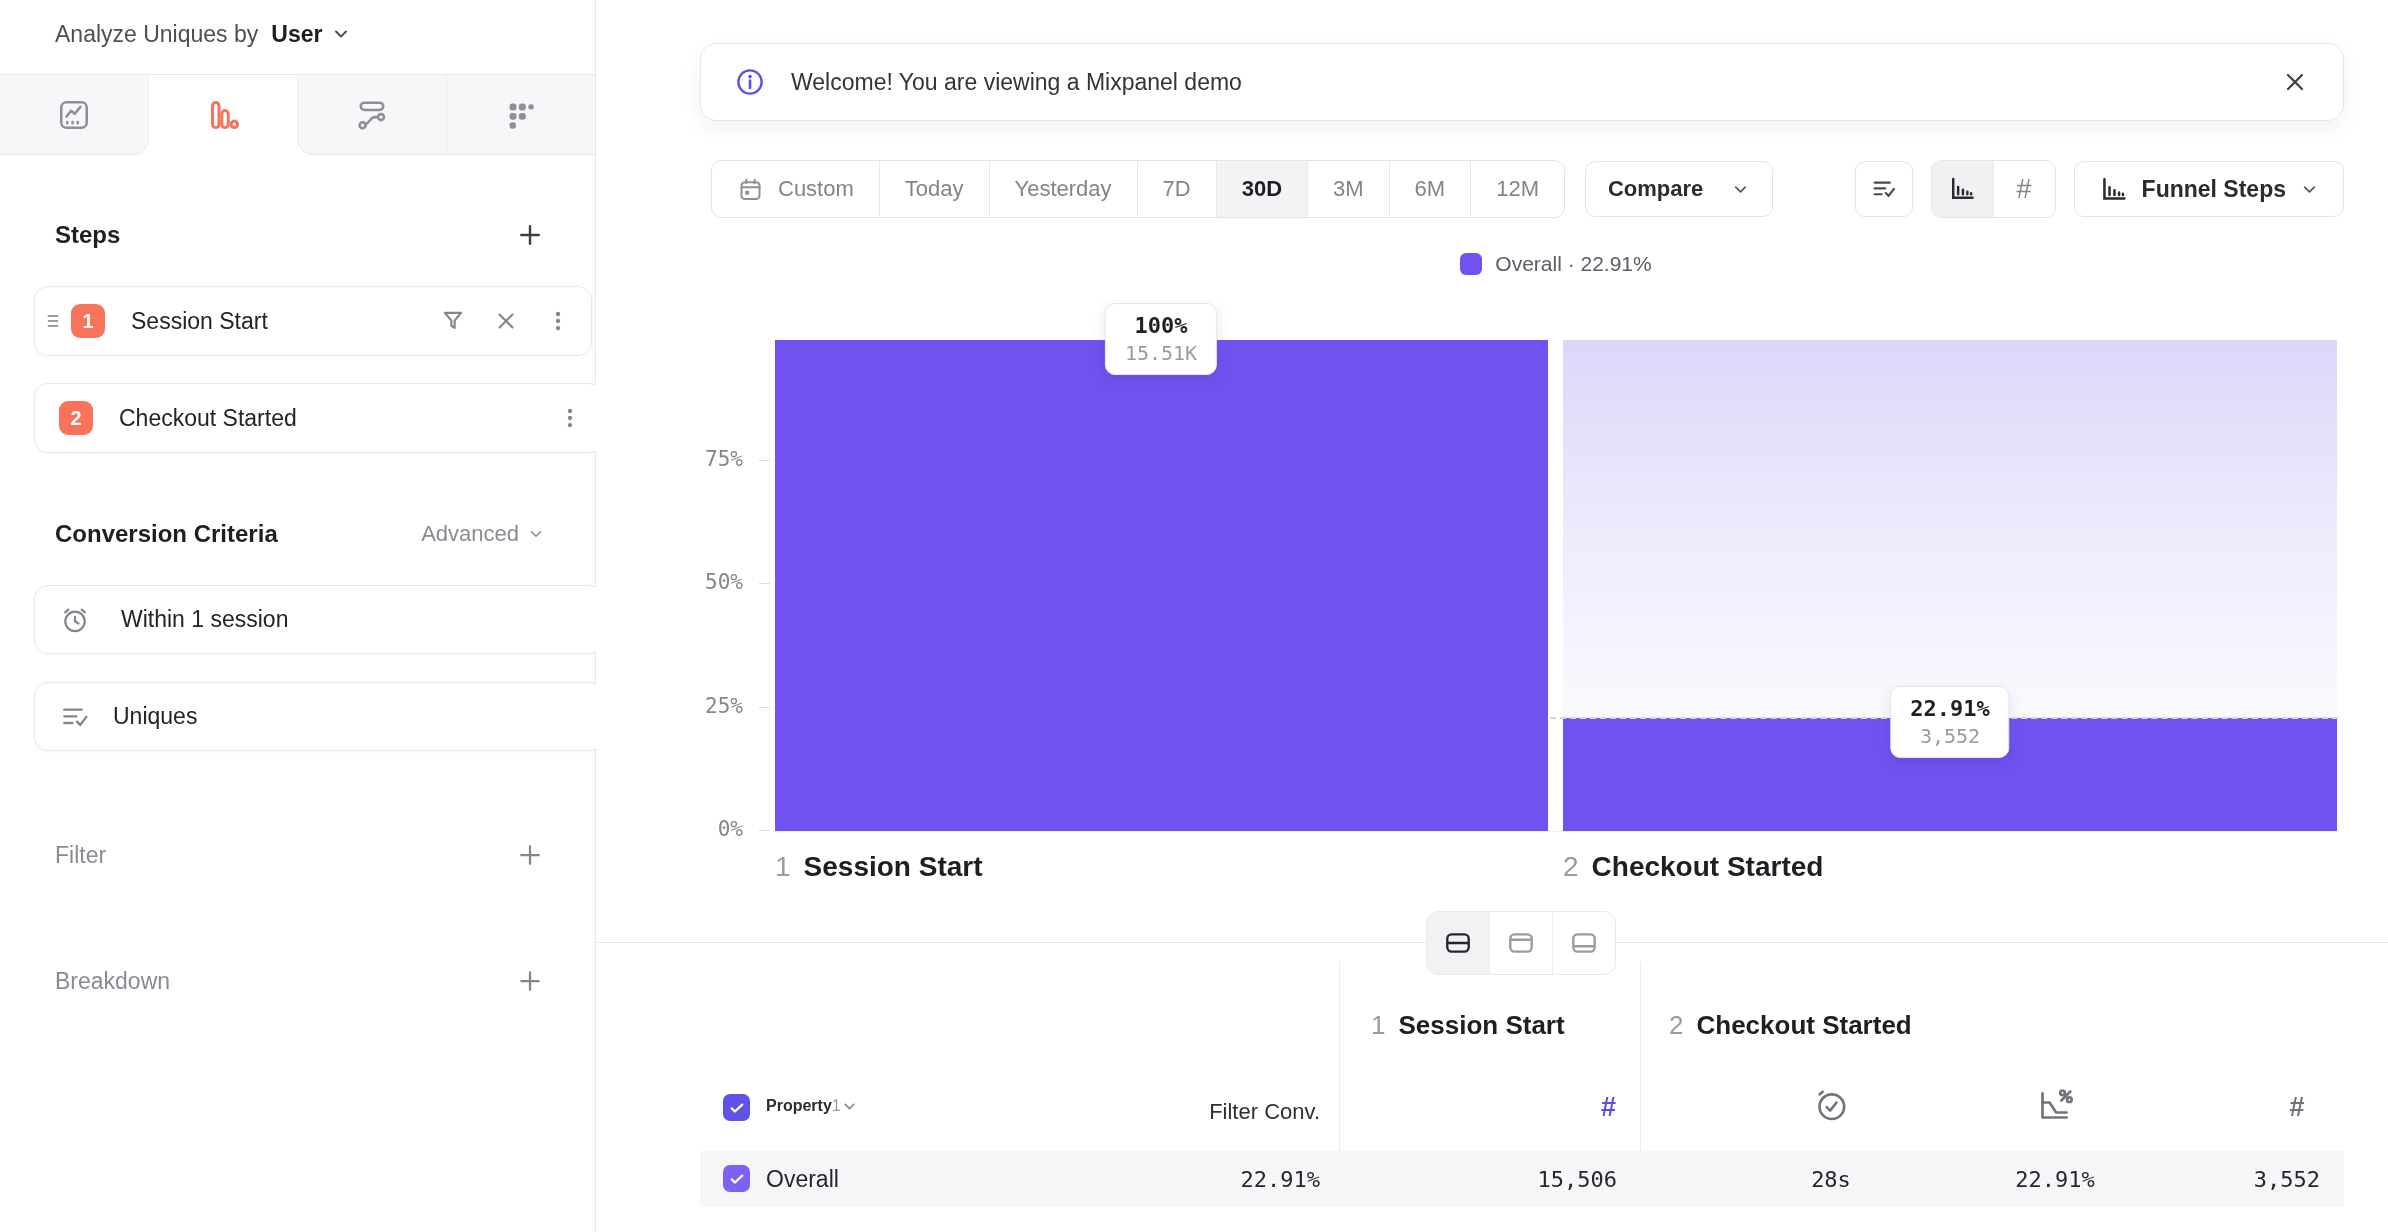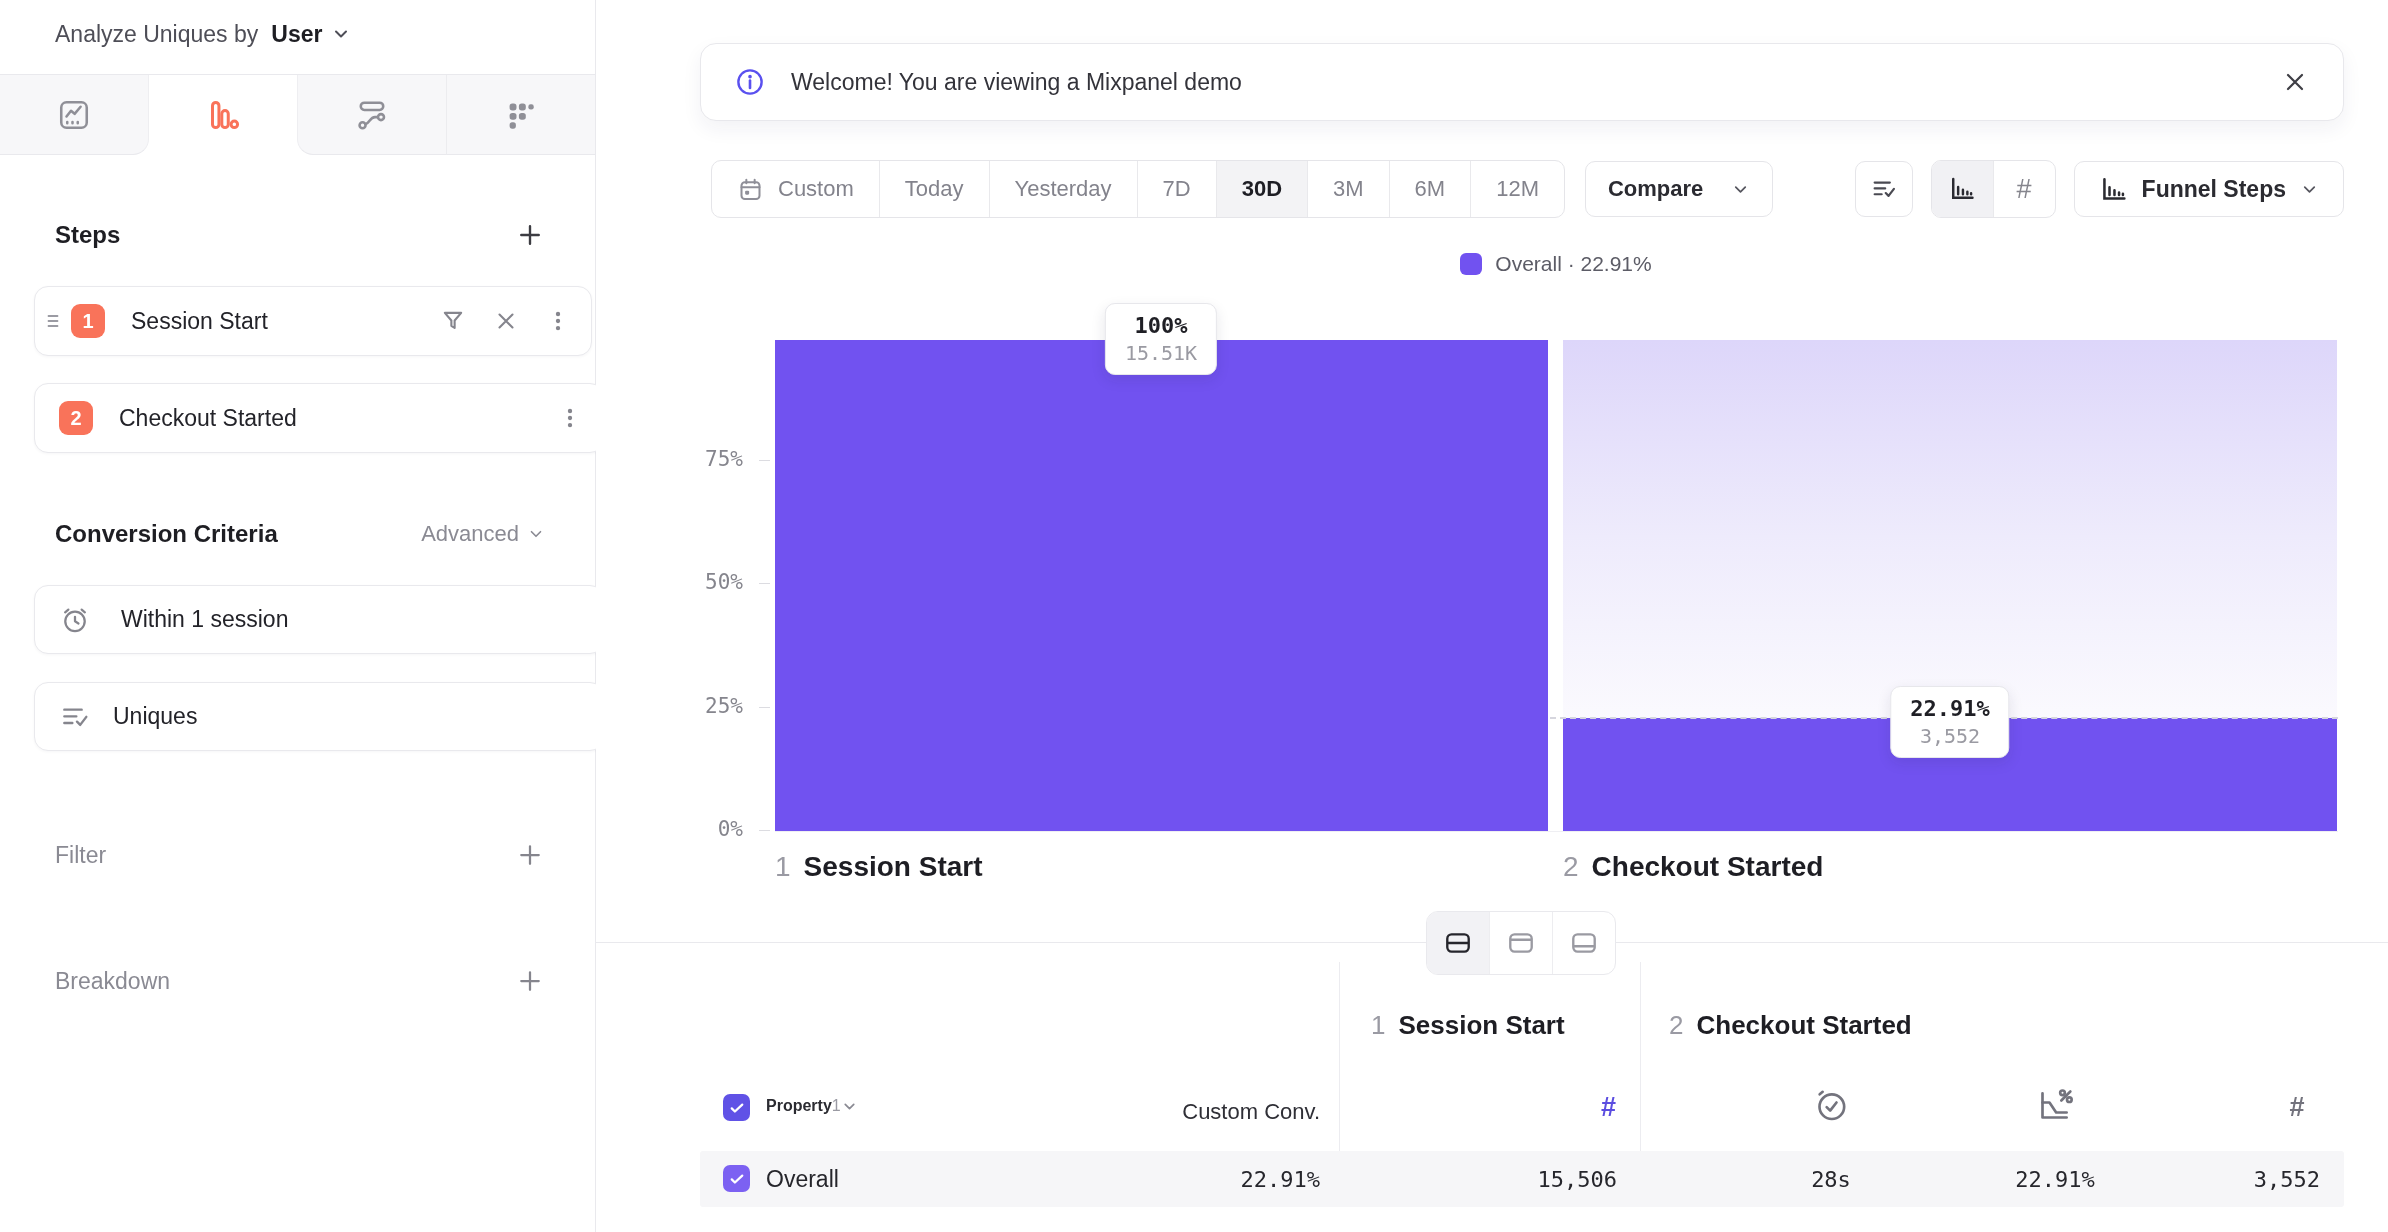--- a/index.html
+++ b/index.html
@@ -435,21 +435,21 @@
           <path d="M5 12.5l4.2 4.2L19 7.5"></path>
         </svg>
     </div>
     <div class="th-prop">
       <span>Property</span>
       <span class="th-prop-idx">1</span>
       <svg width="17" height="17" viewBox="0 0 24 24" fill="none" stroke="#8a8a93" stroke-width="2.4" stroke-linecap="round" stroke-linejoin="round">
           <path d="M6 9l6 6 6-6"></path>
         </svg>
     </div>
-    <div class="th-cell" style="left:424px;top:1099px;width:300px;text-align:right;">Custom Conv.</div>
+    <div class="th-cell" style="left:424px;top:1099px;width:300px;text-align:right;">Filter Conv.</div>
     <div class="th-cell hash-head hash" style="left:920px;top:1092px;width:100px;text-align:right;color:#5b4de0;">#</div>
 
     <div class="ticon" style="left:1205px;top:1085px;width:60px;display:flex;justify-content:center;">
       <svg width="40" height="40" viewBox="0 0 24 24" fill="none" stroke="#73737d" stroke-width="1.6" stroke-linecap="round" stroke-linejoin="round">
         <circle cx="12.5" cy="13" r="7.4"></circle>
         <path d="M9.4 13.3l2.1 2.1 3.8-4.9"></path>
         <path d="M5.2 5.6l1.8-1.5"></path>
       </svg>
     </div>
     <div class="ticon" style="left:1429px;top:1085px;width:60px;display:flex;justify-content:center;">

